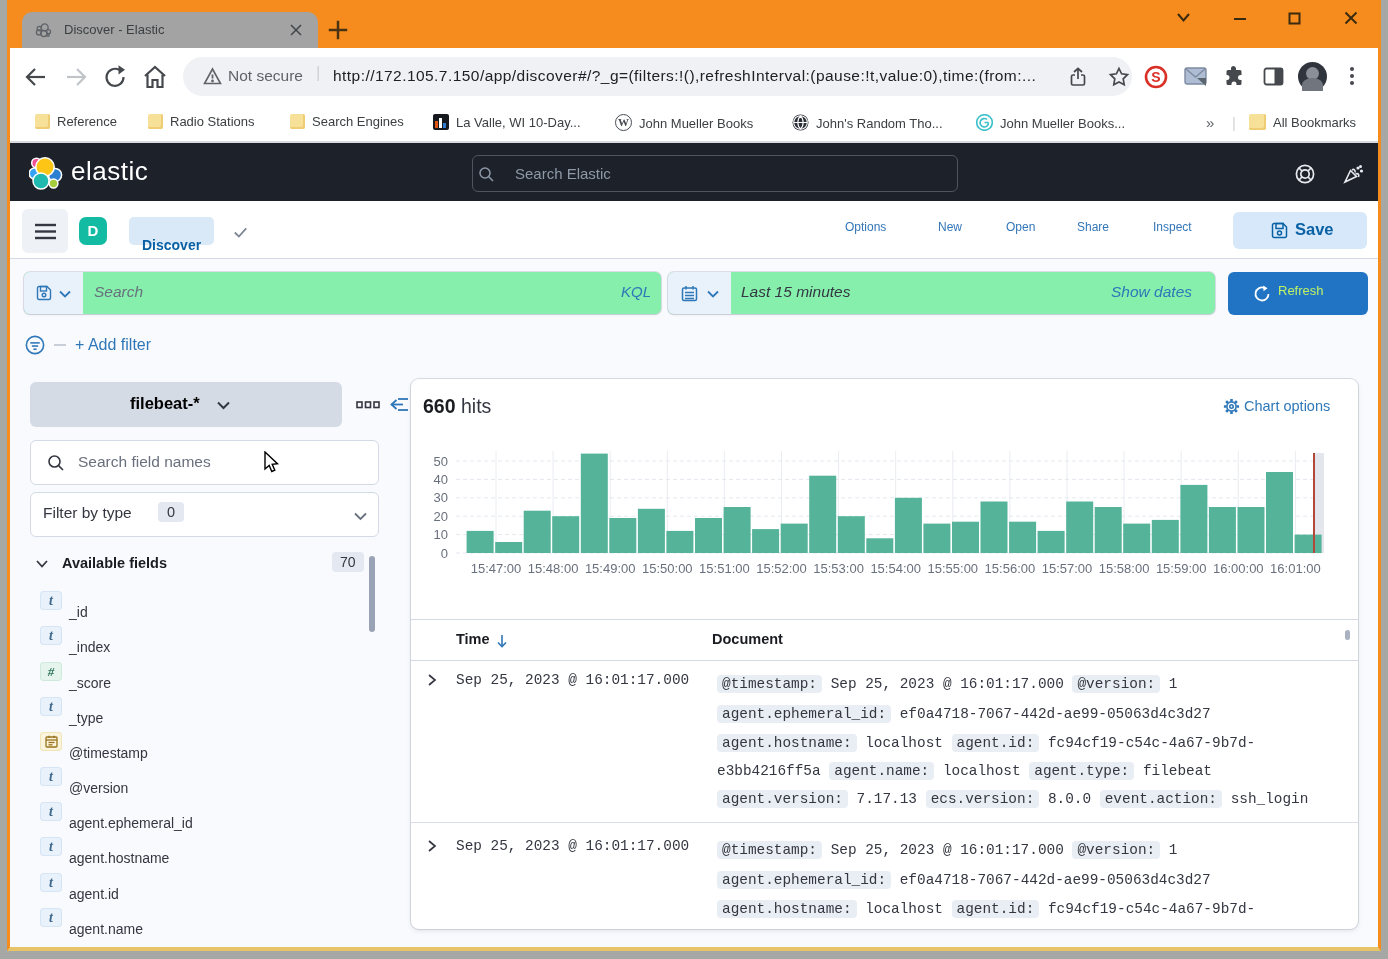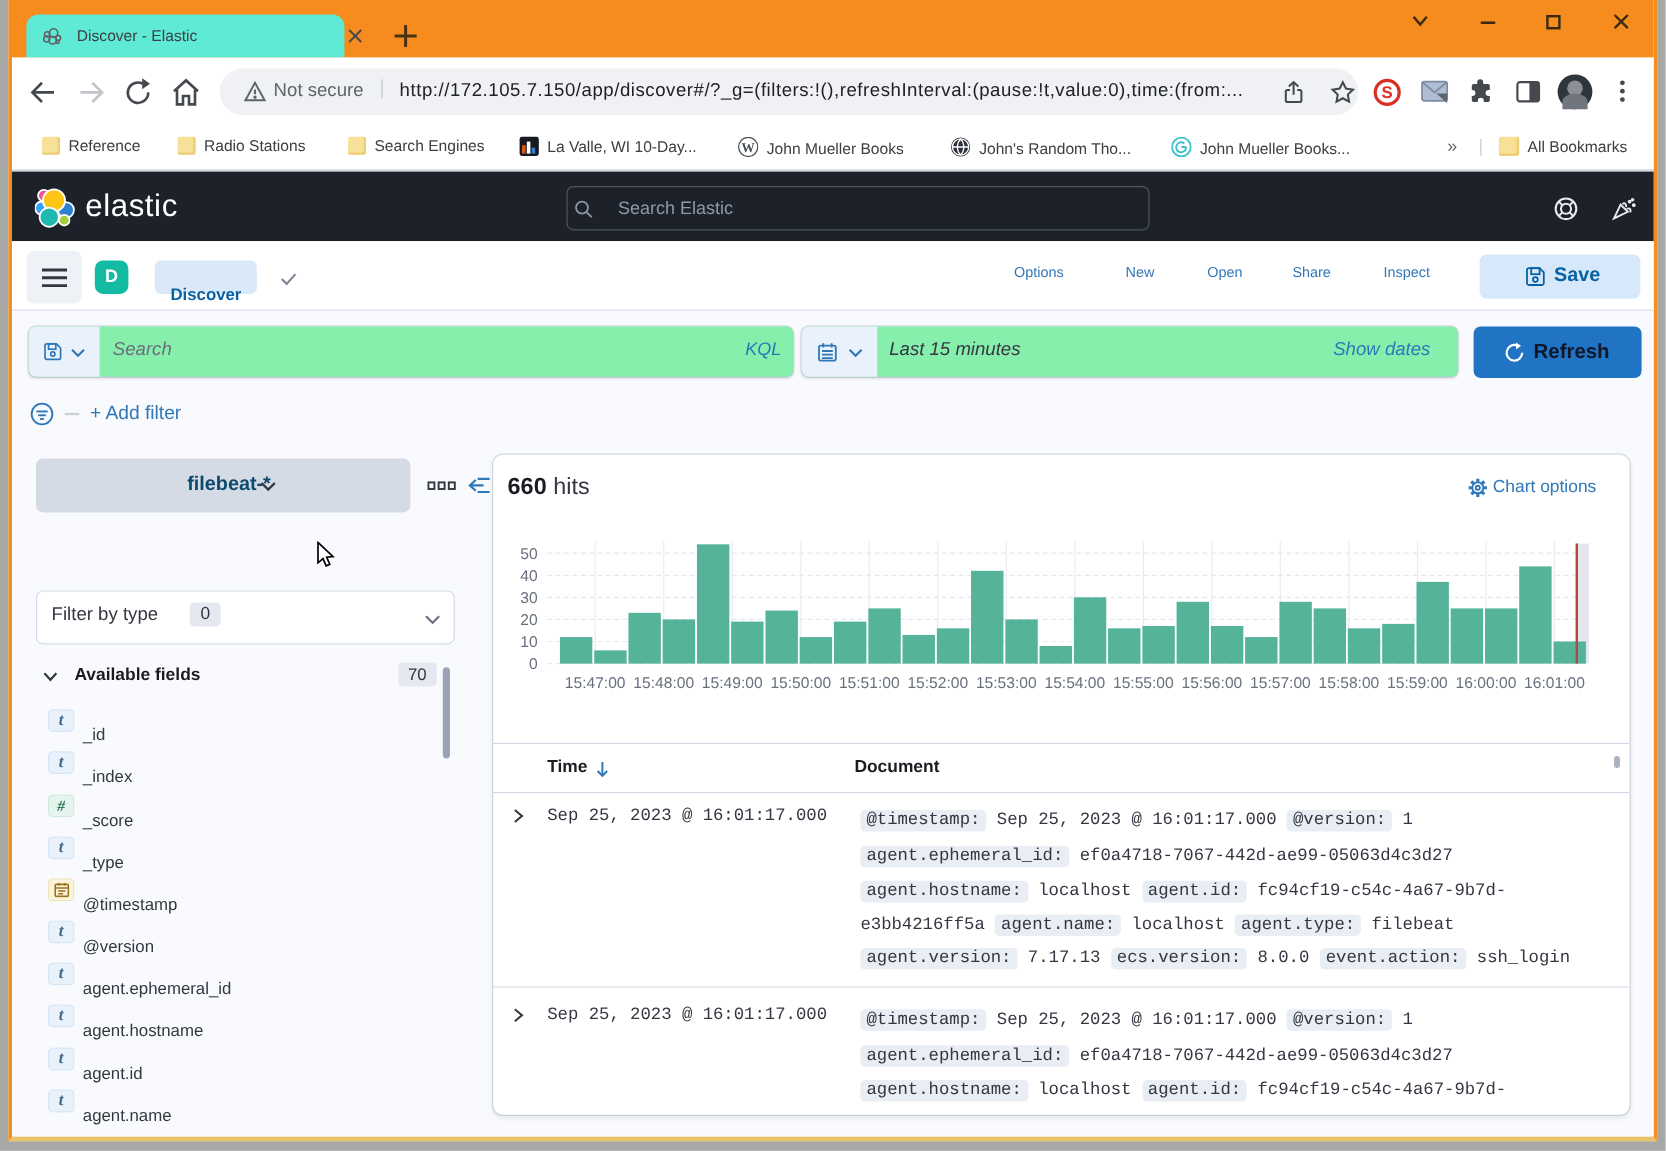--- a/index.html
+++ b/index.html
@@ -4,21 +4,21 @@
 <style>
   * { margin:0; padding:0; box-sizing:border-box; }
   html,body { width:1388px; height:959px; overflow:hidden; }
   body { background:#a5a8a4; font-family:"Liberation Sans", sans-serif; position:relative; }
   svg { display:block; }
   #win { position:absolute; left:7px; top:0; width:1374px; height:951px;
          border-left:3px solid #f68c1e; border-right:3px solid #f68c1e;
          border-bottom:4px solid #e7c469; background:#fff; }
   
   #tabbar { position:absolute; left:0; top:0; width:100%; height:48px; background:#f68c1e; }
-  #tab { position:absolute; left:12px; top:12px; width:265px; height:36px; background:#5eead4;
+  #tab { position:absolute; left:12px; top:12px; width:296px; height:36px; background:#a3a3a3;
          border-radius:10px 10px 0 0; }
   #tabtitle { position:absolute; left:42px; top:10px; font-size:13px; color:#3c4043; }
   
   #toolbar { position:absolute; left:0; top:48px; width:100%; height:57px; background:#fff; }
   #addrbar { position:absolute; left:173px; top:9px; width:949px; height:39px; background:#eff1f4; border-radius:20px; }
   
   #bookmarks { position:absolute; left:0; top:105px; width:100%; height:36px; background:#fff; }
   .bm { position:absolute; top:9px; height:20px; font-size:13px; color:#3c4043; white-space:nowrap; }
   .folder { display:inline-block; position:relative; width:15px; height:15px; background:#f7e098;
             border-radius:2px; vertical-align:-3px; margin-right:7px; box-shadow:inset -2px -2px 0 #eecd74; }
@@ -38,24 +38,24 @@
   #saveb { position:absolute; left:1223px; top:11px; width:134px; height:37px; background:#d6e8f9; border-radius:6px; }
   #saveb span { position:absolute; left:62px; top:8px; color:#0961a5; font-size:16.5px; font-weight:bold; }
   
   #app { position:absolute; left:0; top:259px; width:100%; height:688px; background:#f9fafd; }
   
   .qgrp { position:absolute; top:13px; height:42px; background:#86efac; border-radius:6px;
           box-shadow:0 0 0 1px rgba(17,42,80,0.12), 0 1px 2px rgba(152,162,179,0.3);font-style:italic; }
   .qseg { position:absolute; left:0; top:0; height:42px; background:#e9f1fa; border-radius:6px 0 0 6px; }
   .phtxt { color:#69707d; font-size:15.5px; }
   #refreshb { position:absolute; left:1218px; top:13px; width:140px; height:43px; background:#2173c4; border-radius:6px; }
-  #refreshb span { position:absolute; left:50px; top:11px; color:#0f172a; font-size:17px; font-weight:bold; }
+  #refreshb span { position:absolute; left:50px; top:11px; color:#bef264; font-size:13px; font-weight:normal; }
   
   #fbbtn { position:absolute; left:20px; top:123px; width:312px; height:45px; background:#d5dbe5; border-radius:6px; }
-  #fbbtn b { position:absolute; left:100px; top:12px; font-size:16.5px; color:#0c4a6e; font-weight:bold;margin-left:26px; }
+  #fbbtn b { position:absolute; left:100px; top:12px; font-size:16.5px; color:#000000; font-weight:bold; }
   .sidebox { position:absolute; left:20px; width:349px; background:#fff; border:1px solid #d3dae6; border-radius:6px; }
   .frow { position:absolute; left:30px; height:20px; font-size:14px; color:#343741; }
   .tok { position:absolute; left:0; top:0px; width:22px; height:19px; border-radius:4px; text-align:center; }
   .tok.t { background:#e9f2fb; box-shadow:inset 0 0 0 1px #d6e5f5; }
   .tok.t i { font-family:"Liberation Serif", serif; font-weight:bold; font-style:italic; color:#41698c; font-size:14px; line-height:19px; }
   .tok.n { background:#e5f5ee; box-shadow:inset 0 0 0 1px #cfeadd; }
   .tok.n i { font-family:"Liberation Serif", serif; font-weight:bold; font-style:italic; color:#357a61; font-size:13px; line-height:19px; }
   .tok.d { background:#fbf4dc; box-shadow:inset 0 0 0 1px #f0e3b6; }
   .ftext { position:absolute; left:29px; top:1px;margin-top:12px; }
   
@@ -312,20 +312,27 @@
         <rect x="9.5" y="3" width="5" height="5.5"></rect>
         <rect x="18" y="3" width="5" height="5.5"></rect>
     </svg>
     <svg style="position:absolute;left:380px;top:137px" width="19" height="17" viewBox="0 0 19 17" fill="none" stroke="#2e77b8" stroke-width="1.8">
       <line x1="8" y1="3" x2="18" y2="3"></line>
         <line x1="8" y1="14" x2="18" y2="14"></line>
       <line x1="1.5" y1="8.5" x2="13" y2="8.5"></line>
         <polyline points="6.5,4 1.5,8.5 6.5,13"></polyline>
     </svg>
 
+    <div class="sidebox" style="top:181px;height:45px">
+      <svg style="position:absolute;left:16px;top:13px" width="18" height="18" viewBox="0 0 18 18" fill="none" stroke="#343741" stroke-width="1.6">
+        <circle cx="7.5" cy="7.5" r="5.5"></circle>
+          <line x1="11.6" y1="11.6" x2="16" y2="16"></line>
+      </svg>
+      <span class="phtxt" style="position:absolute;left:47px;top:12px">Search field names</span>
+    </div>
 
     <svg style="position:absolute;left:253px;top:192px" width="17" height="24" viewBox="0 0 17 24">
       <path d="M 2 1 L 2 18 L 6.2 14.5 L 8.8 20.5 L 11.8 19.2 L 9.2 13.3 L 14.5 12.8 Z" fill="#fff" stroke="#000" stroke-width="1.4"></path>
     </svg>
 
     <div class="sidebox" style="top:233px;height:45px">
       <span style="position:absolute;left:12px;top:11px;font-size:15.5px;color:#343741">Filter by type</span>
       <span style="position:absolute;left:127px;top:9px;background:#e4e8f0;border-radius:4px;padding:2px 9px;font-size:14.5px;color:#343741">0</span>
       <svg style="position:absolute;left:322px;top:18px" width="15" height="11" viewBox="0 0 15 11" fill="none" stroke="#69707d" stroke-width="1.8">
         <polyline points="2,2.5 7.5,8 13,2.5"></polyline>

